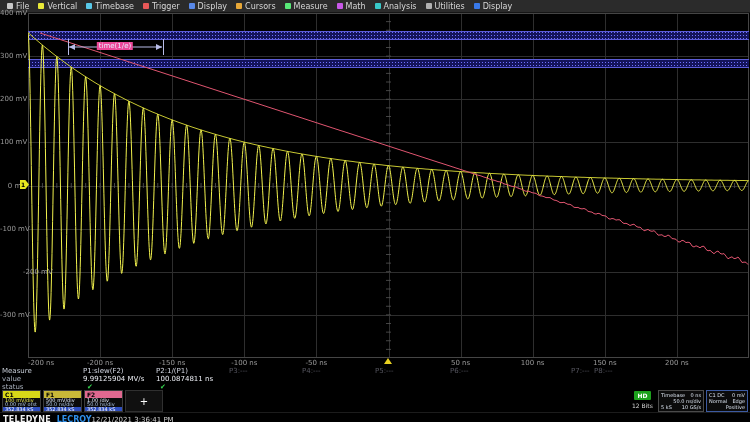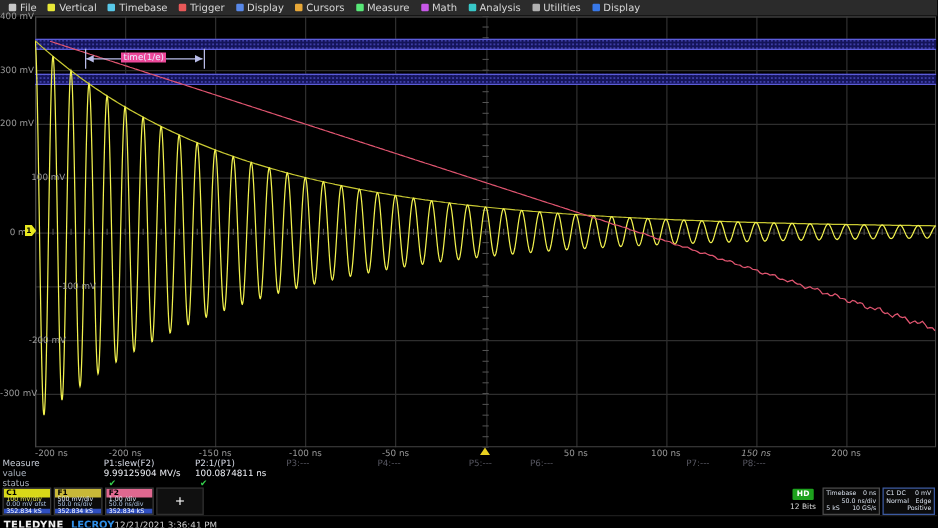--- a/index.html
+++ b/index.html
@@ -296,45 +296,45 @@
     <div class="brand">
       <span class="b1">TELEDYNE</span>
       <span class="b2">LECROY</span>
     </div>
     <div class="datetime">12/21/2021 3:36:41 PM</div>
   </div>
 
 <div class="ylabel" style="top: 9px;">400 mV</div>
     <div class="ylabel" style="top: 52.125px;">300 mV</div>
     <div class="ylabel" style="top: 95.25px;">200 mV</div>
-    <div class="ylabel" style="top: 138.375px; padding-left: 25px;">100 mV</div>
+    <div class="ylabel" style="top: 138.375px;">100 mV</div>
     <div class="ylabel" style="top: 181.5px;">0 mV</div>
-    <div class="ylabel" style="top: 224.625px; padding-left: 47px;">-100 mV</div>
+    <div class="ylabel" style="top: 224.625px;">-100 mV</div>
     <div class="ylabel" style="top: 267.75px; margin-left: 23px;">-200 mV</div>
     <div class="ylabel" style="top: 310.875px;">-300 mV</div>
     <div class="xlabel" style="left: 28px;">-200 ns</div>
     <div class="xlabel" style="left: 100.1px; transform: translateX(-50%);">-200 ns</div>
     <div class="xlabel" style="left: 172.2px; transform: translateX(-50%);">-150 ns</div>
     <div class="xlabel" style="left: 244.3px; transform: translateX(-50%);">-100 ns</div>
     <div class="xlabel" style="left: 316.4px; transform: translateX(-50%);">-50 ns</div>
     <div class="xlabel" style="left: 460.6px; transform: translateX(-50%);">50 ns</div>
     <div class="xlabel" style="left: 532.7px; transform: translateX(-50%);">100 ns</div>
-    <div class="xlabel" style="left: 604.8px; transform: translateX(-50%); font-style: italic;">150 ns</div>
+    <div class="xlabel" style="left: 604.8px; transform: translateX(-50%);">150 ns</div>
     <div class="xlabel" style="left: 676.9px; transform: translateX(-50%);">200 ns</div>
     <div class="mhdr" style="left: 83px;">P1:slew(F2)</div>
     <div class="mval" style="left: 83px;">9.99125904 MV/s</div>
     <div class="mstat" style="left: 87px;">✔</div>
     <div class="mhdr" style="left: 156px;">P2:1/(P1)</div>
     <div class="mval" style="left: 156px;">100.0874811 ns</div>
     <div class="mstat" style="left: 160px;">✔</div>
     <div class="mhdr dim" style="left: 229px;">P3:---</div>
     <div class="mhdr dim" style="left: 302px;">P4:---</div>
     <div class="mhdr dim" style="left: 375px;">P5:---</div>
-    <div class="mhdr dim" style="left: 424px;">P6:---</div>
-    <div class="mhdr dim" style="left: 509px; padding-left: 40px;">P7:---</div>
+    <div class="mhdr dim" style="left: 450px;">P6:---</div>
+    <div class="mhdr dim" style="left: 531px; padding-left: 40px;">P7:---</div>
     <div class="mhdr dim" style="left: 594px;">P8:---</div>
     <div class="desc-box" style="left: 2px;">
       <div class="desc-title" style="background: rgb(216, 216, 24);">C1</div>
       <div class="desc-line" style="color: rgb(232, 232, 88);">100 mV/div</div>
       <div class="desc-line">0.00 mV ofst</div>
       <div class="desc-line hl">352.834 kS</div>
     </div>
     <div class="desc-box" style="left: 43px;">
       <div class="desc-title" style="background: rgb(200, 184, 56);">F1</div>
       <div class="desc-line" style="color: rgb(223, 232, 248);">500 mV/div</div>

